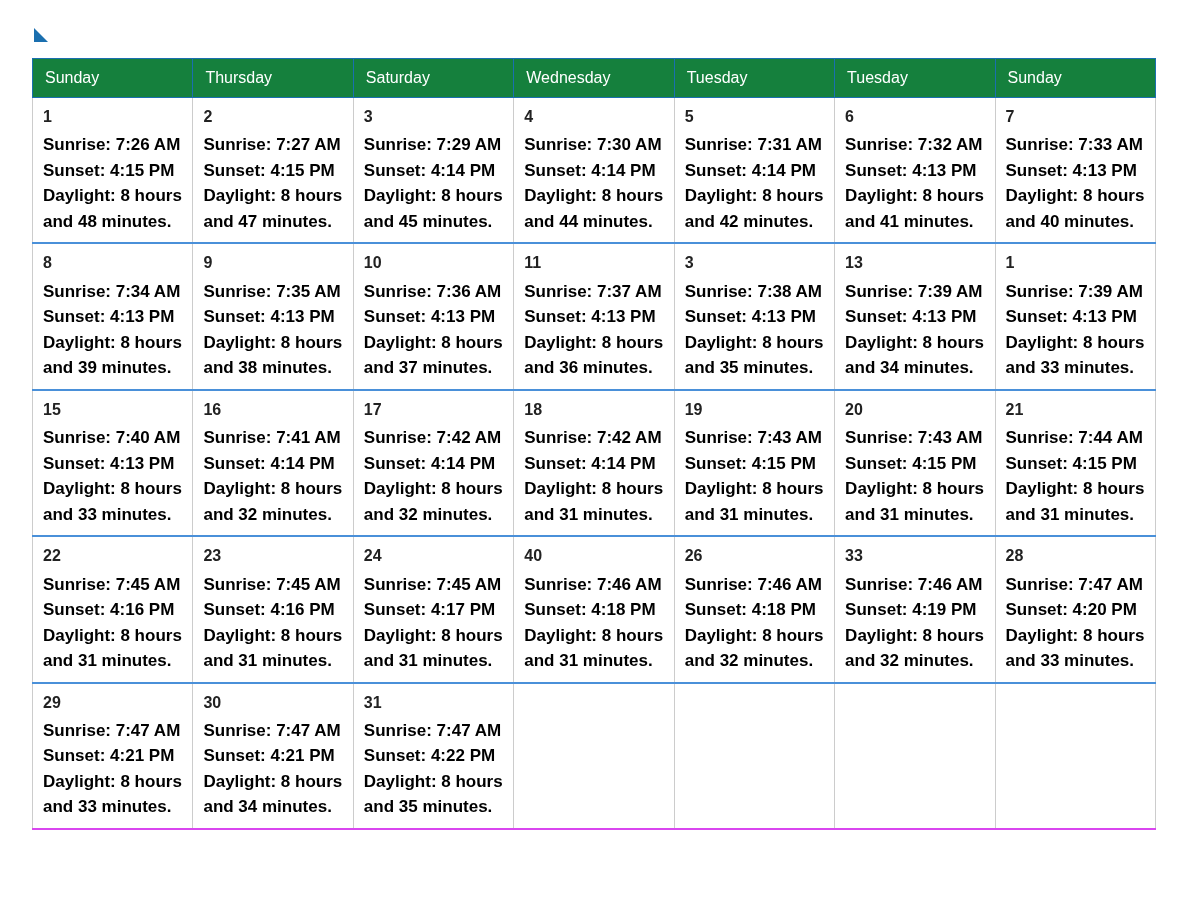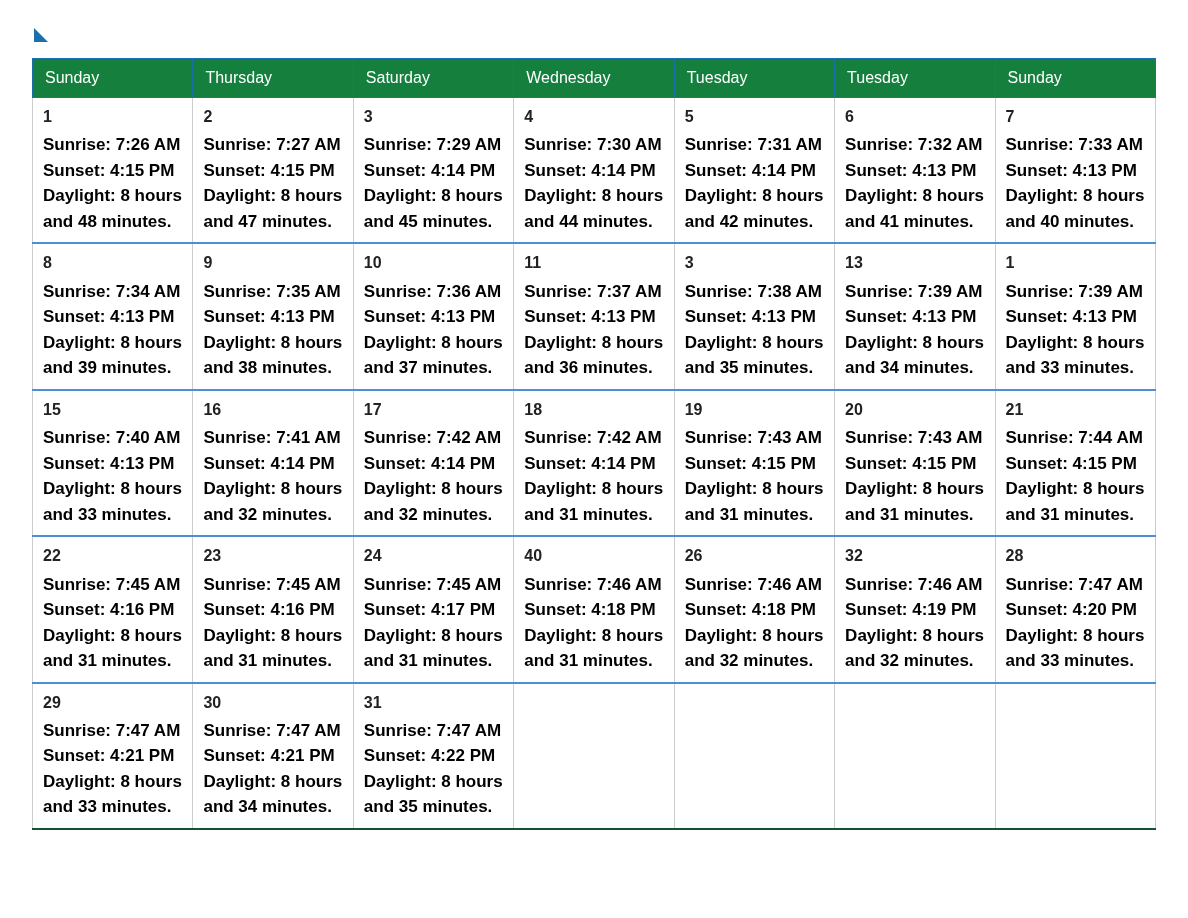--- a/index.html
+++ b/index.html
@@ -81,21 +81,21 @@
       border: 1px solid #ccc;
       min-height: 100px;
       width: 14.28%;
       color: #333;
       line-height: 1.4;
     }
     .calendar-table tr td {
       border-bottom: 2px solid #4a90d9;
     }
     .calendar-table tbody tr:last-child td {
-      border-bottom: 2px solid #14532d;
+      border-bottom: 2px solid #d946ef;
     }
     .day-number {
       font-size: 16px;
       font-weight: bold;
       display: block;
       margin-bottom: 4px;
       color: #222;
     }
     .day-info {
       font-size: 17px;
@@ -189,21 +189,21 @@
         <td><span class="day-number">22</span>
 <span class="day-info">Sunrise: 7:45 AM<br>Sunset: 4:16 PM<br>Daylight: 8 hours<br>and 31 minutes.</span></td>
         <td><span class="day-number">23</span>
 <span class="day-info">Sunrise: 7:45 AM<br>Sunset: 4:16 PM<br>Daylight: 8 hours<br>and 31 minutes.</span></td>
         <td><span class="day-number">24</span>
 <span class="day-info">Sunrise: 7:45 AM<br>Sunset: 4:17 PM<br>Daylight: 8 hours<br>and 31 minutes.</span></td>
         <td><span class="day-number">40</span>
 <span class="day-info">Sunrise: 7:46 AM<br>Sunset: 4:18 PM<br>Daylight: 8 hours<br>and 31 minutes.</span></td>
         <td><span class="day-number">26</span>
 <span class="day-info">Sunrise: 7:46 AM<br>Sunset: 4:18 PM<br>Daylight: 8 hours<br>and 32 minutes.</span></td>
-        <td><span class="day-number">32</span>
+        <td><span class="day-number">33</span>
 <span class="day-info">Sunrise: 7:46 AM<br>Sunset: 4:19 PM<br>Daylight: 8 hours<br>and 32 minutes.</span></td>
         <td><span class="day-number">28</span>
 <span class="day-info">Sunrise: 7:47 AM<br>Sunset: 4:20 PM<br>Daylight: 8 hours<br>and 33 minutes.</span></td>
       </tr>
       <tr>
         <td><span class="day-number">29</span>
 <span class="day-info">Sunrise: 7:47 AM<br>Sunset: 4:21 PM<br>Daylight: 8 hours<br>and 33 minutes.</span></td>
         <td><span class="day-number">30</span>
 <span class="day-info">Sunrise: 7:47 AM<br>Sunset: 4:21 PM<br>Daylight: 8 hours<br>and 34 minutes.</span></td>
         <td><span class="day-number">31</span>

